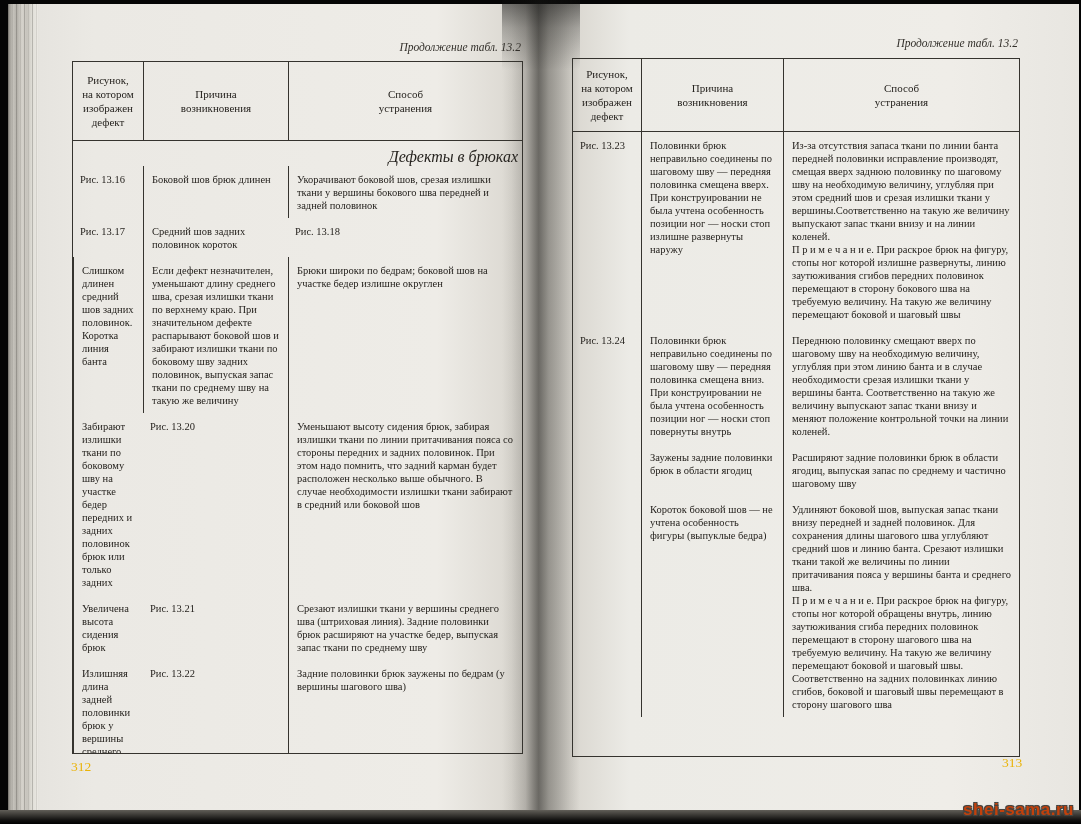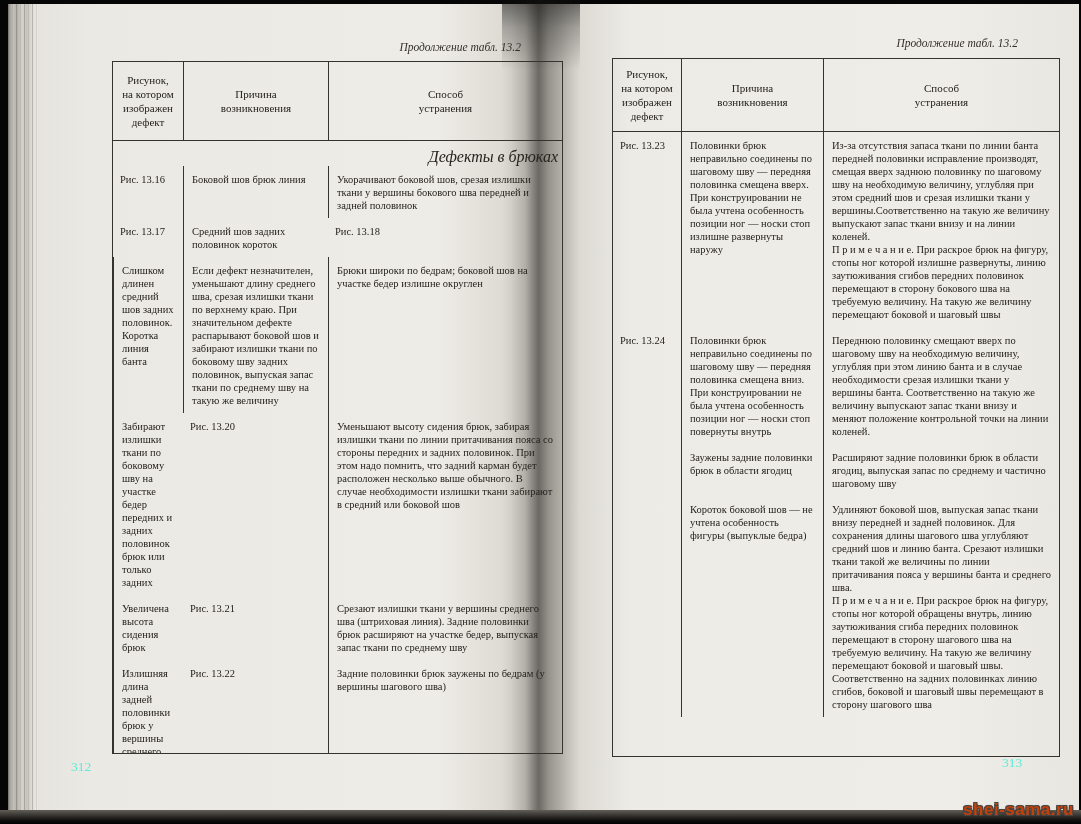--- a/index.html
+++ b/index.html
@@ -21,35 +21,35 @@
       linear-gradient(90deg,rgba(55,53,49,0) 0%,rgba(55,53,49,.16) 30%,rgba(35,34,31,.52) 47%,rgba(45,44,40,.30) 60%,rgba(55,53,49,0) 100%);}
   
   .bottom-edge{position:absolute;left:0;right:0;bottom:0;height:14px;
     background:linear-gradient(180deg,#615e58 0,#3a3834 5px,#121110 10px,#000 14px);}
 
   .caption{position:absolute;font-style:italic;font-size:11.5px;color:#33302b;text-align:right;}
   .caption-left{left:72px;top:41px;width:449px;}
   .caption-right{left:572px;top:37px;width:446px;}
 
   .tbl{position:absolute;display:grid;grid-auto-rows:max-content;border:1.6px solid #35332e;
-    color:#26231f;font-size:10.5px;line-height:13px;overflow:hidden;margin-left:40px;}
+    color:#26231f;font-size:10.5px;line-height:13px;overflow:hidden;}
   .tbl-left{left:72px;top:61px;width:449px;height:691px;grid-template-columns:70px 145px 1fr;}
   .tbl-right{left:572px;top:58px;width:446px;height:697px;grid-template-columns:68px 142px 1fr;}
 
   .th{display:flex;align-items:center;justify-content:center;text-align:center;
     white-space:pre-line;border-bottom:1.6px solid #35332e;font-size:11px;line-height:14px;padding:8px 3px;}
   .tbl-left .th{padding:11px 3px;}
   .c2,.c3{border-left:1.4px solid #35332e;}
 
   .section-row{grid-column:1 / -1;text-align:right;font-style:italic;font-size:16px;padding:9px 4px 3px;}
   .td{padding:7px 8px 6px;}
   .td.fig{padding:7px 2px 0 7px;white-space:nowrap;}
   .td p{margin:0;}
 
-  .pageno{position:absolute;font-size:13.5px;color:#5eead4;}
+  .pageno{position:absolute;font-size:13.5px;color:#eab308;}
   .pageno-left{left:71px;top:759px;}
   .pageno-right{left:983px;top:755px;margin-left:19px;}
 
   .watermark{position:absolute;right:7px;bottom:4px;font-family:"Liberation Sans","DejaVu Sans",sans-serif;
     font-weight:bold;font-size:17px;letter-spacing:.5px;color:#c2410c;
     text-shadow:-1px -1px 0 #454440,1px -1px 0 #454440,-1px 1px 0 #454440,1px 1px 0 #454440,0 0 2px #454440;}
 </style>
 </head>
 <body>
 
@@ -64,21 +64,21 @@
 на котором
 изображен
 дефект</div>
     <div class="th c2">Причина
 возникновения</div>
     <div class="th c3">Способ
 устранения</div>
   <div class="section-row">Дефекты в брюках</div>
       <div class="td fig c1">Рис. 13.16</div>
       <div class="td c2">
-        <p>Боковой шов брюк линия</p>
+        <p>Боковой шов брюк длинен</p>
       </div>
       <div class="td c3">
         <p>Укорачивают боковой шов, срезая излишки ткани у вершины бокового шва передней и задней половинок</p>
       </div>
       <div class="td fig c1">Рис. 13.17</div>
       <div class="td c2">
         <p>Средний шов задних половинок короток</p>
       </div>
       <div class="td fig c1">Рис. 13.18</div>
       <div class="td c2">

